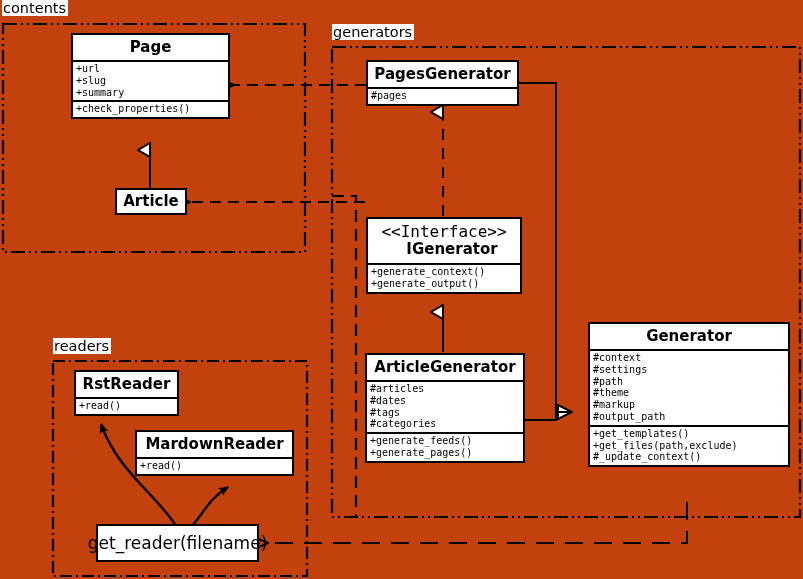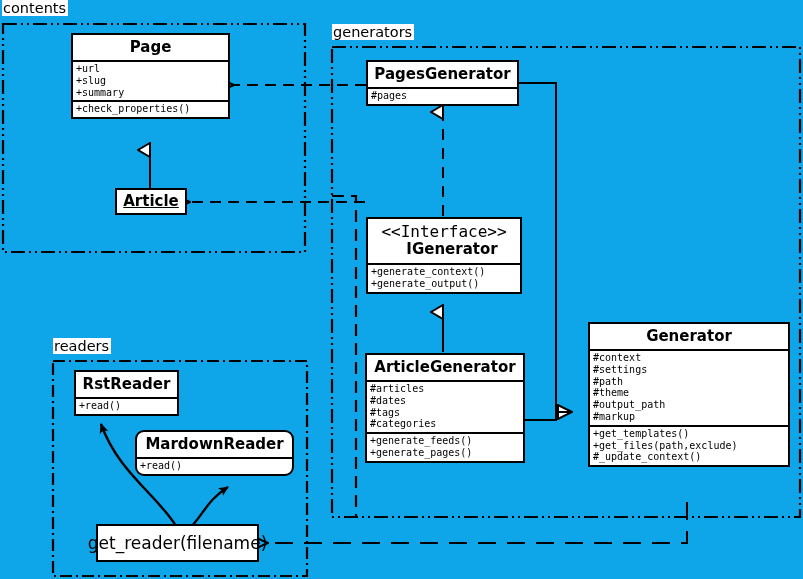--- a/index.html
+++ b/index.html
@@ -4,21 +4,21 @@
 <style>
   html, body {
     margin: 0;
     padding: 0;
     background: #ffffff;
   }
   #canvas {
     position: relative;
     width: 803px;
     height: 579px;
-    background: #0ea5e9;
+    background: #c2410c;
     font-family: "DejaVu Sans", sans-serif;
     overflow: hidden;
   }
   svg.layer {
     position: absolute;
     left: 0;
     top: 0;
     width: 803px;
     height: 579px;
     pointer-events: none;
@@ -179,21 +179,21 @@
       <div class="uml-item">+url</div>
       <div class="uml-item">+slug</div>
       <div class="uml-item">+summary</div>
     </div>
     <div class="uml-compartment">
       <div class="uml-item">+check_properties()</div>
     </div>
   </div>
 
   <div class="uml-class" style="left:115px; top:188px; width:72px;">
-    <div class="uml-name" style="padding:4px 4px;text-decoration:underline;">Article</div>
+    <div class="uml-name" style="padding:4px 4px;">Article</div>
   </div>
 
   <div class="uml-class" style="left:366px; top:60px; width:153px;">
     <div class="uml-name">PagesGenerator</div>
     <div class="uml-compartment">
       <div class="uml-item">#pages</div>
     </div>
   </div>
 
   <div class="uml-class" style="left:366px; top:217px; width:156px;">
@@ -219,38 +219,38 @@
     </div>
   </div>
 
   <div class="uml-class" style="left:588px; top:322px; width:202px;">
     <div class="uml-name">Generator</div>
     <div class="uml-compartment">
       <div class="uml-item">#context</div>
       <div class="uml-item">#settings</div>
       <div class="uml-item">#path</div>
       <div class="uml-item">#theme</div>
+      <div class="uml-item">#markup</div>
       <div class="uml-item">#output_path</div>
-      <div class="uml-item">#markup</div>
     </div>
     <div class="uml-compartment">
       <div class="uml-item">+get_templates()</div>
       <div class="uml-item">+get_files(path,exclude)</div>
       <div class="uml-item">#_update_context()</div>
     </div>
   </div>
 
   <div class="uml-class" style="left:74px; top:370px; width:105px;">
     <div class="uml-name">RstReader</div>
     <div class="uml-compartment">
       <div class="uml-item">+read()</div>
     </div>
   </div>
 
-  <div class="uml-class" style="left:135px; top:430px; width:159px;border-radius:9px;">
+  <div class="uml-class" style="left:135px; top:430px; width:159px;">
     <div class="uml-name">MardownReader</div>
     <div class="uml-compartment">
       <div class="uml-item">+read()</div>
     </div>
   </div>
 
   <div class="plain-box" style="left:96px; top:524px; width:163px; height:38px;">
     <span class="plain-label">get_reader(filename)</span>
   </div>
 

